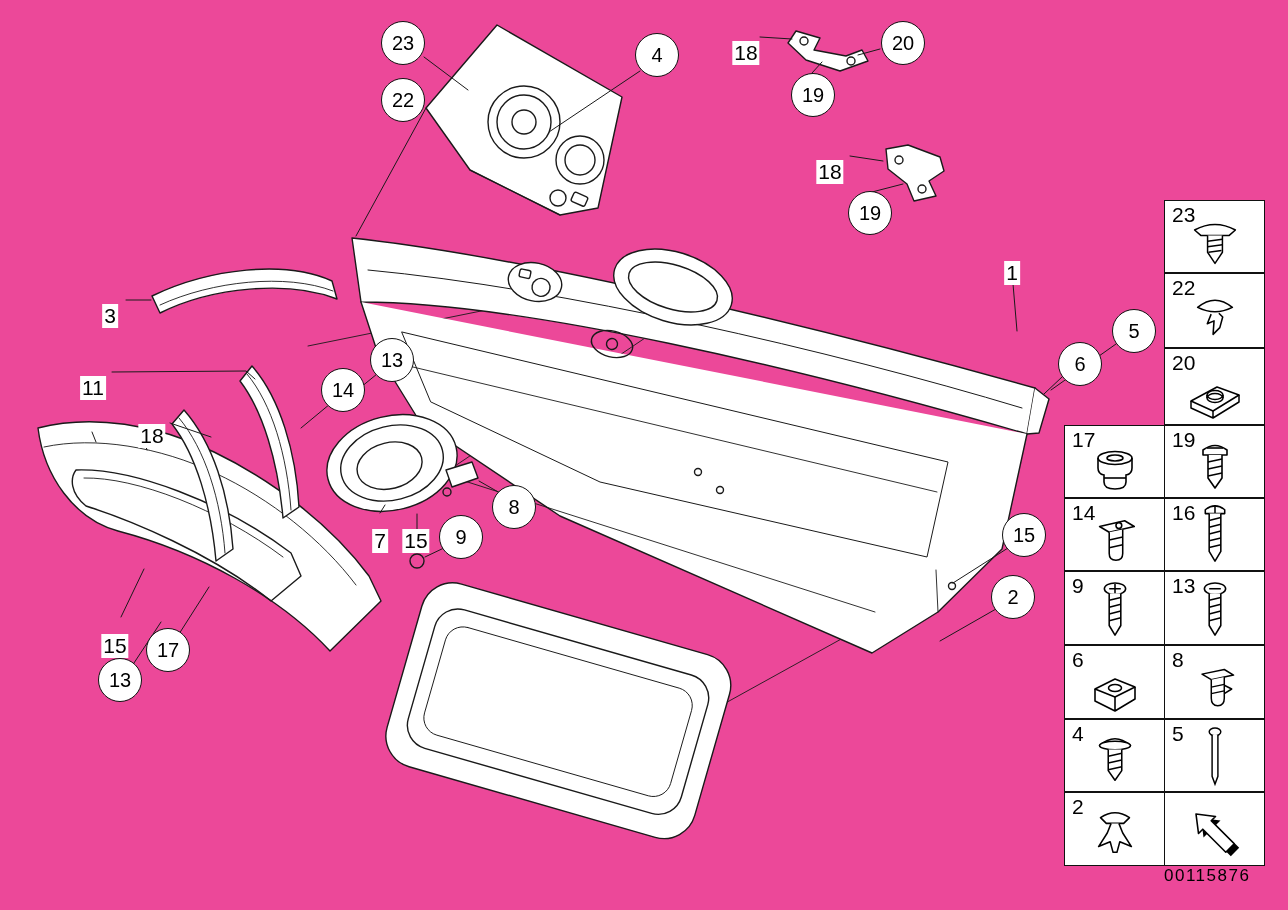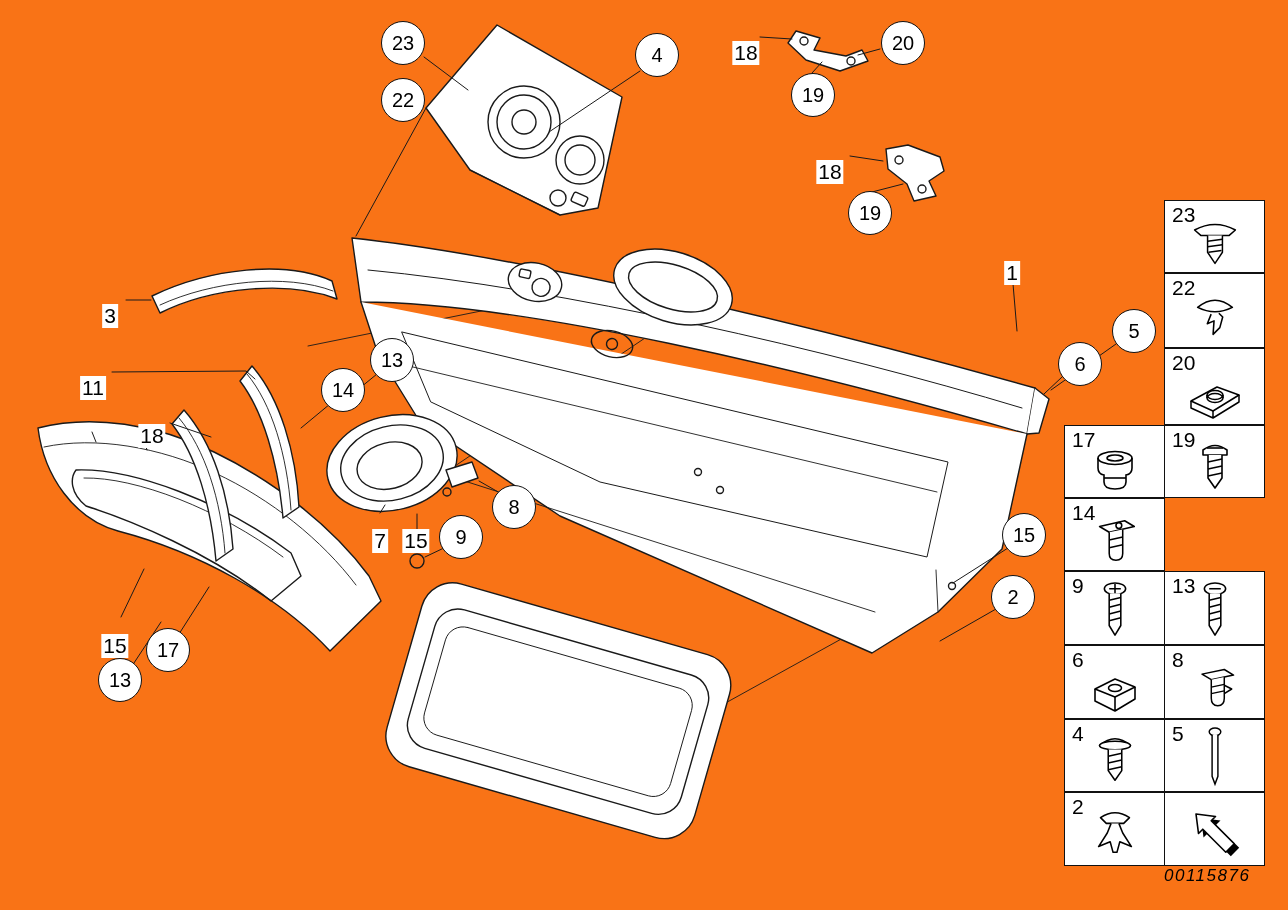--- a/index.html
+++ b/index.html
@@ -1,33 +1,33 @@
 <!DOCTYPE html>
 <html><head>
 <meta charset="utf-8">
 <style>
   * { margin:0; padding:0; box-sizing:border-box; }
   html,body { width:1288px; height:910px; background:#fff; color:#000;
               font-family:"Liberation Sans", sans-serif; }
-  .stage { position:relative; width:1288px; height:910px; background:#f97316; overflow:hidden; }
+  .stage { position:relative; width:1288px; height:910px; background:#ec4899; overflow:hidden; }
   .art { position:absolute; left:0; top:0; }
 
   .callout { position:absolute; width:44px; height:44px; border:1.6px solid #111;
              border-radius:50%; background:#fff; display:flex; align-items:center;
              justify-content:center; font-size:20px; z-index:5; }
   .plain   { position:absolute; transform:translate(-50%,-50%); font-size:21px;
              background:#fff; padding:0 2px; z-index:5;margin-top:16px; }
 
   .legend { position:absolute; left:1064px; top:200px; width:202px; height:666px; z-index:4; }
   .lcell  { position:absolute; width:101px; background:#fff; border:1.3px solid #111; }
   .lnum   { position:absolute; top:2px; left:7px; font-size:21px; }
   .licon  { position:absolute; left:50%; bottom:3px; transform:translateX(-50%); }
 
   .catalog { position:absolute; left:1164px; top:866px; font-size:17px;
-             letter-spacing:1.5px; z-index:5;font-style:italic; }
+             letter-spacing:1.5px; z-index:5; }
 </style>
 </head>
 <body>
 
 <div class="stage">
 
   <svg class="art" width="1288" height="910" viewBox="0 0 1288 910">
     <g fill="none" stroke="#1a1a1a" stroke-width="1.4" stroke-linejoin="round" stroke-linecap="round">
 
       <g stroke-width="0.9">
@@ -251,20 +251,31 @@
       <svg class="licon" width="48" height="54" viewBox="0 0 48 56">
         <g fill="#fff" stroke="#000" stroke-width="1.6" stroke-linejoin="round">
           <path d="M8,14 L34,8 L44,14 L18,20 Z"></path>
           <circle cx="28" cy="13" r="3" fill="none"></circle>
           <path d="M18,20 L18,42 Q18,49 25,49 Q32,49 32,42 L32,17"></path>
           <path d="M18,28 L32,25 M18,36 L32,33" fill="none"></path>
         </g>
       </svg>
     </div>
 
+    <div class="lcell" style="left:100px;top:298px;height:73px">
+      <span class="lnum">16</span>
+      <svg class="licon" width="40" height="66" viewBox="0 0 40 68">
+        <g fill="#fff" stroke="#000" stroke-width="1.6" stroke-linejoin="round">
+          <path d="M10,9 Q20,1 30,9 L30,13 L10,13 Z"></path>
+          <path d="M20,4 L20,13" fill="none"></path>
+          <path d="M14,13 L14,52 L20,62 L26,52 L26,13"></path>
+          <path d="M14,20 L26,17 M14,27 L26,24 M14,34 L26,31 M14,41 L26,38 M14,48 L26,45" fill="none"></path>
+        </g>
+      </svg>
+    </div>
 
     <div class="lcell" style="left:0;top:371px;height:74px">
       <span class="lnum">9</span>
       <svg class="licon" width="40" height="60" viewBox="0 0 40 62">
         <g fill="#fff" stroke="#000" stroke-width="1.6" stroke-linejoin="round">
           <ellipse cx="20" cy="8" rx="11" ry="6"></ellipse>
           <path d="M14,8 L26,8 M20,3 L20,13" fill="none"></path>
           <path d="M14,13 L14,46 L20,56 L26,46 L26,13"></path>
           <path d="M14,20 L26,17 M14,27 L26,24 M14,34 L26,31 M14,41 L26,38" fill="none"></path>
         </g>

